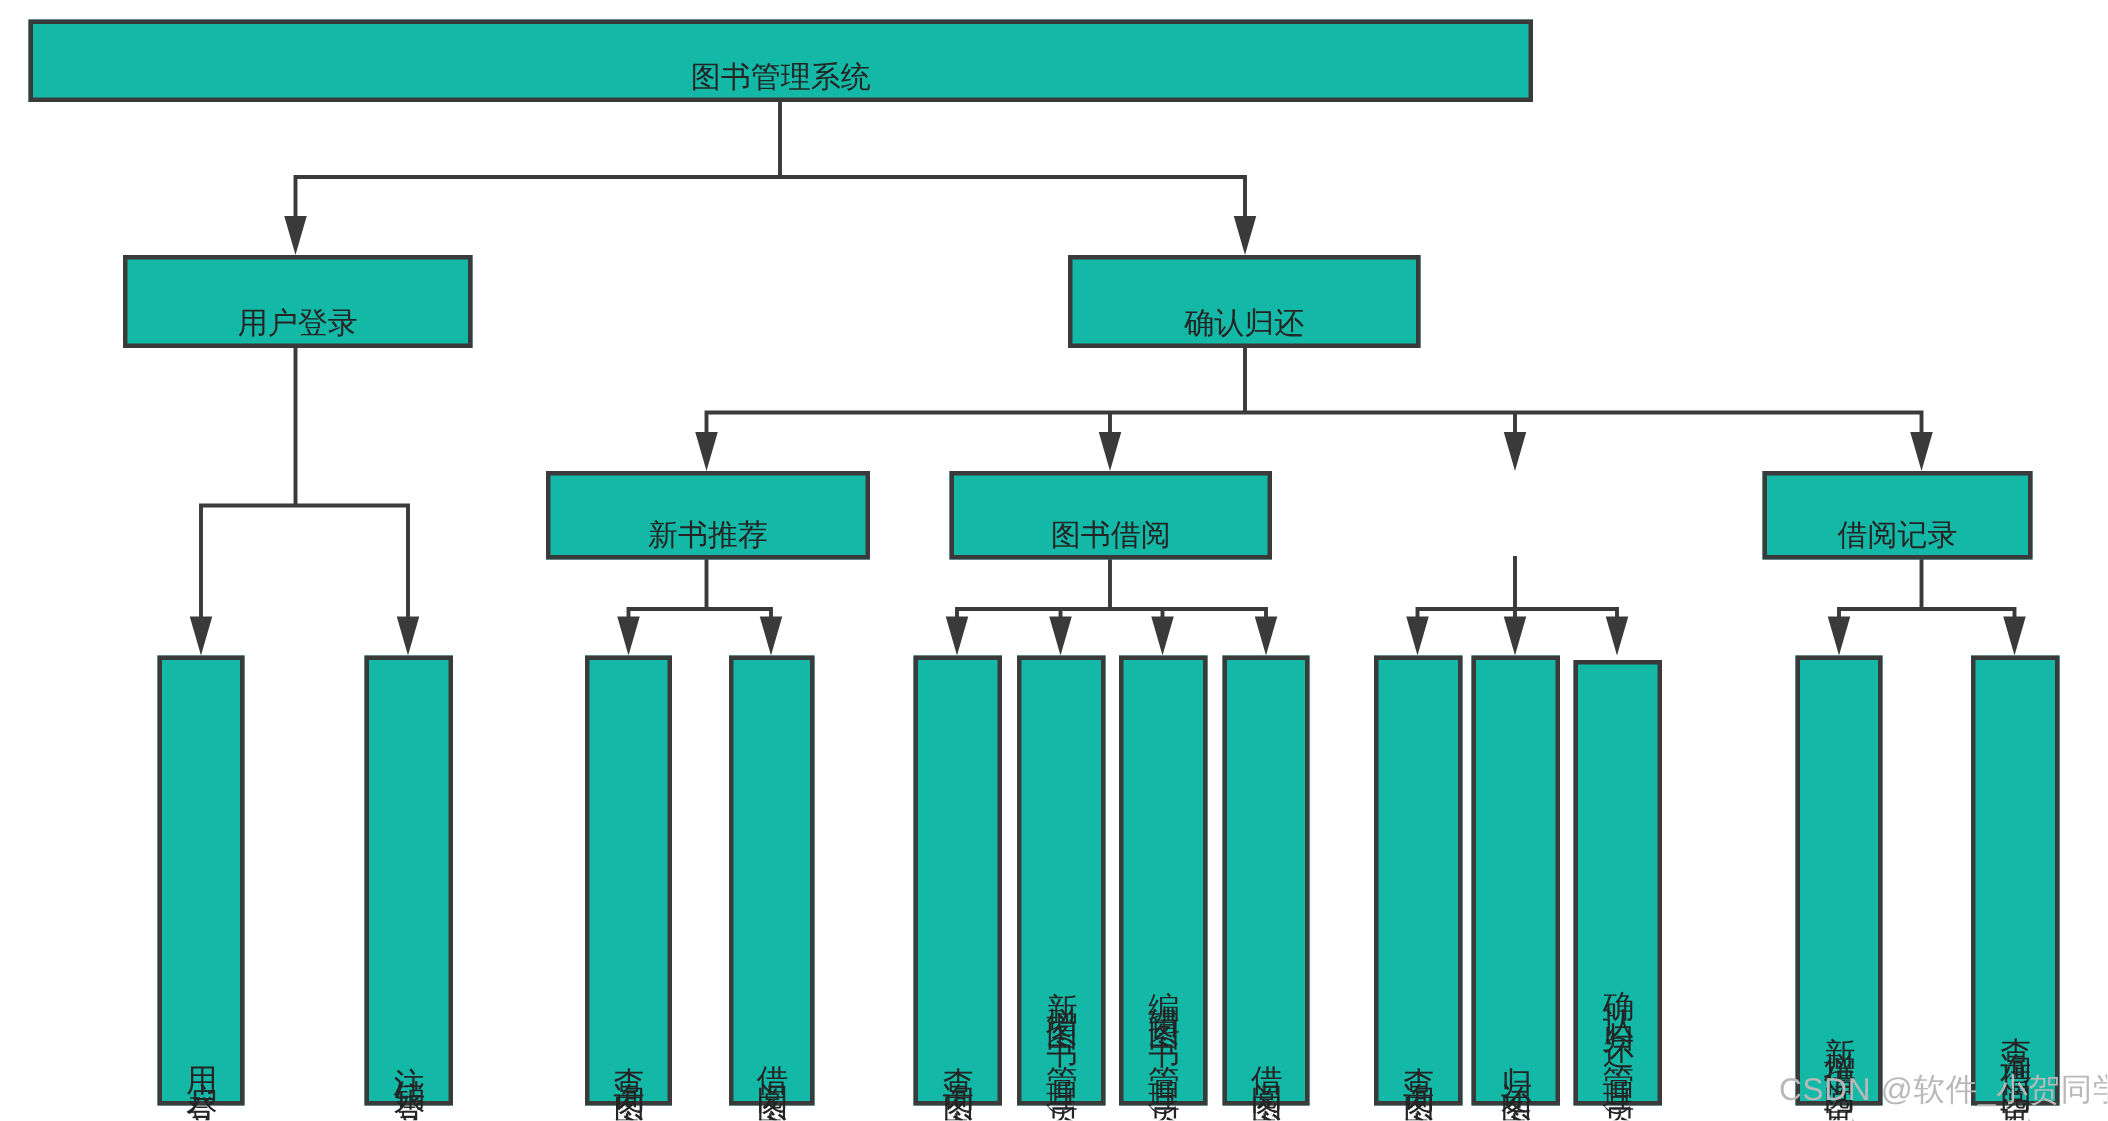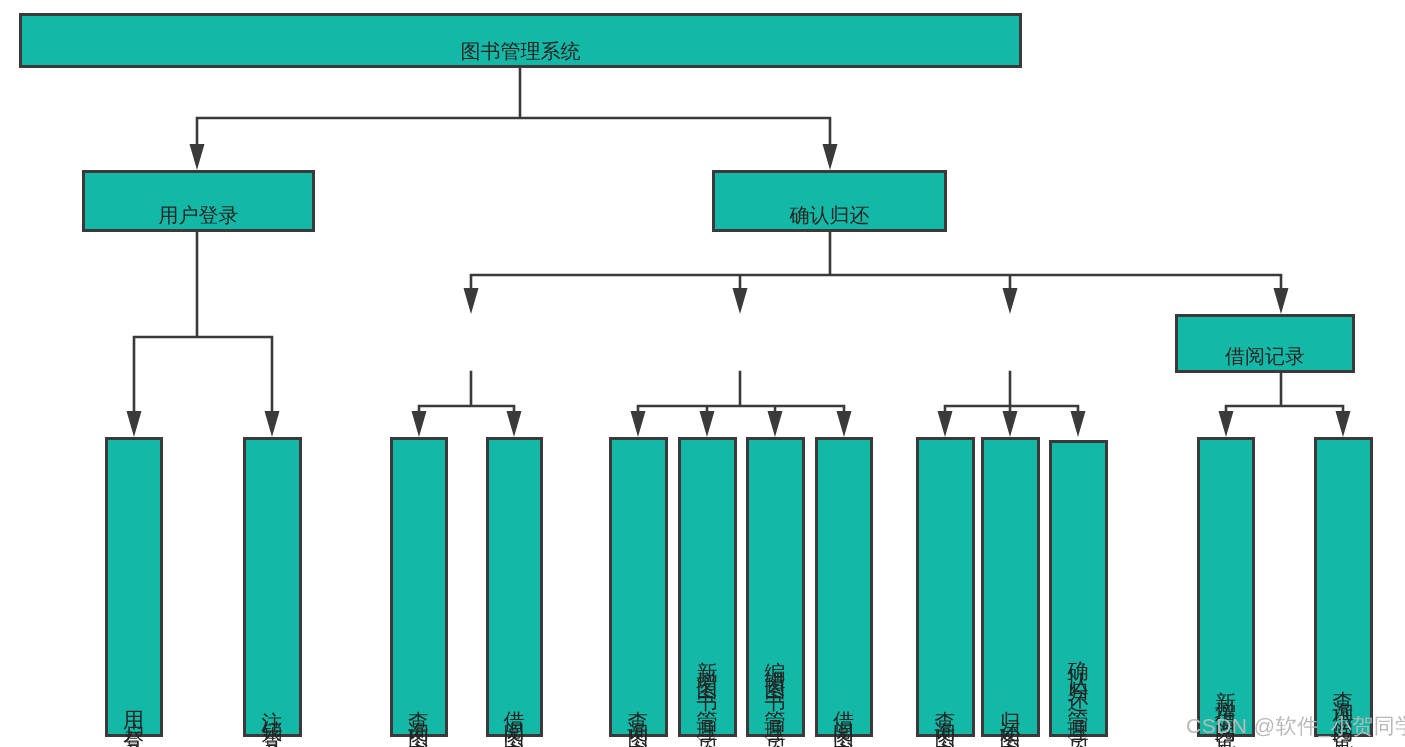--- a/index.html
+++ b/index.html
@@ -117,20 +117,26 @@
     <span>图书管理系统</span>
   </div>
 
   <div class="node hbox" style="left:82px; top:170px; width:233px; height:62px;">
     <span>用户登录</span>
   </div>
   <div class="node hbox" style="left:712px; top:170px; width:235px; height:62px;">
     <span>确认归还</span>
   </div>
 
+  <div class="node hbox" style="left:364px; top:314px; width:216px; height:59px;">
+    <span>新书推荐</span>
+  </div>
+  <div class="node hbox" style="left:633px; top:314px; width:215px; height:59px;">
+    <span>图书借阅</span>
+  </div>
   <div class="node hbox" style="left:1175px; top:314px; width:180px; height:59px;">
     <span>借阅记录</span>
   </div>
 
   <div class="node vbox" style="left:105px; top:437px; width:58px; height:300px;">
     <span>用户登录</span>
   </div>
   <div class="node vbox" style="left:243px; top:437px; width:59px; height:300px;">
     <span>注销登录</span>
   </div>

